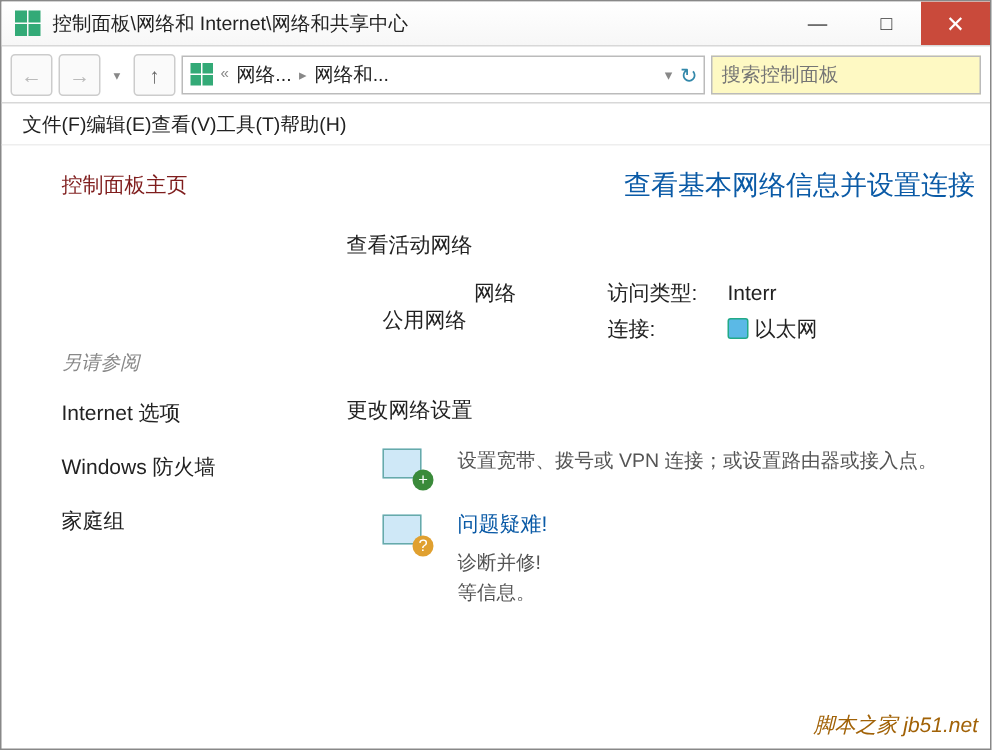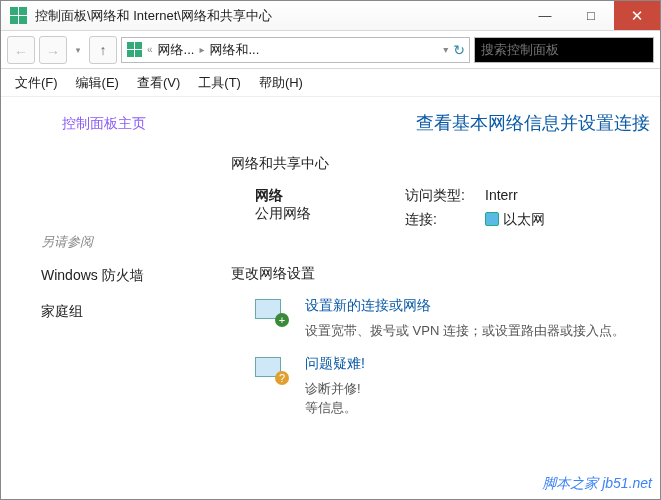--- a/index.html
+++ b/index.html
@@ -16,49 +16,49 @@
 .navbtn.disabled { color:#bbb; }
 .dd { width:14px; font-size:9px; color:#888; text-align:center;}
 .addrbar { flex:1; height:26px; border:1px solid #bbb; background:#fff; display:flex; align-items:center; padding:0 4px; font-size:13px; color:#222; gap:5px;}
 .addrbar .mini-icon { width:16px; height:16px; display:flex; flex-wrap:wrap;}
 .addrbar .mini-icon span{width:7px;height:7px;margin:0.5px;background:#3a7;}
 .addrbar .seg{color:#222;}
 .addrbar .sep{color:#888;font-size:10px;}
 .addrbar .spacer{flex:1;}
 .addrbar .drop{color:#888;font-size:10px;}
 .addrbar .refresh{color:#38a;font-size:14px;}
-.search { width:180px; height:26px; border:1px solid #bbb; background:#000000; font-size:13px; padding:0 6px; color:#888;}
-.menubar { height:28px; display:flex; align-items:center; gap:18px; padding:0 14px; font-size:13px; color:#222; border-bottom:1px solid #eee;}
+.search { width:180px; height:26px; border:1px solid #bbb; background:#fef9c3; font-size:13px; padding:0 6px; color:#888;}
+.menubar { height:28px; display:flex; align-items:center; padding:0 14px; font-size:13px; color:#222; border-bottom:1px solid #eee;}
 .content { display:flex; height:calc(100% - 30px - 38px - 28px); }
 .sidebar { width:230px; padding:18px 24px 0 40px; font-size:14px; }
-.side-link { color:#8b5cf6; margin-bottom:20px; cursor:pointer;margin-left:21px; }
+.side-link { color:#7f1d1d; margin-bottom:20px; cursor:pointer; }
 .side-link.highlight { border:2px solid #d11; padding:6px 10px; margin-left:-12px; margin-bottom:14px; color:#0a5aa6;}
 .side-sep { height:40px;}
 .side-alt { color:#888; font-size:13px; margin-bottom:16px;font-style:italic;}
 .side-alt-link { color:#222; margin-bottom:18px; cursor:pointer;}
 .main { flex:1; padding:14px 10px 0 0; font-size:14px; color:#222;}
 .heading { color:#0a5aa6; font-size:18px; margin-bottom:20px;text-align:right;}
 .sub { color:#222; font-size:14px; margin-bottom:14px; font-weight:500;}
 .netblock { display:flex; margin-bottom:30px; padding-left:24px;}
 .netleft { width:150px;}
-.netleft .nname{font-weight:700;}
+.netleft .nname{font-weight:400;text-align:center;}
 .netright { }
 .kvrow { display:flex; font-size:14px; margin-bottom:6px;}
 .kvrow .k{width:80px;color:#222;}
 .kvrow .v{color:#222;}
 .ethlink { color:#0a5aa6; cursor:pointer;}
 .ethicon { display:inline-block; width:14px; height:14px; background:#5bb9e6; border-radius:2px; margin-right:4px; vertical-align:-2px; border:1px solid #2a8;}
 .changerow { padding-left:24px; display:flex; margin-bottom:14px;}
 .cicon { width:34px; height:30px; margin-right:16px; position:relative;}
 .cicon .mon{width:26px;height:20px;background:#cfe8f7;border:1px solid #6aa;position:absolute;left:0;top:2px;}
 .cicon .plus{position:absolute;right:0;bottom:0;width:14px;height:14px;border-radius:50%;background:#3a8a3a;color:#fff;font-size:11px;line-height:14px;text-align:center;}
 .cicon .q{position:absolute;right:0;bottom:0;width:14px;height:14px;border-radius:50%;background:#e0a030;color:#fff;font-size:11px;line-height:14px;text-align:center;}
 .ctext .ctitle{color:#0a5aa6;cursor:pointer;margin-bottom:6px;}
 .ctext .cdesc{color:#555;font-size:13px;line-height:1.5;}
-.watermark{position:absolute;right:8px;bottom:6px;color:#3b82f6;font-size:14px;font-style:italic;}
+.watermark{position:absolute;right:8px;bottom:6px;color:#a16207;font-size:14px;font-style:italic;}
 </style>
 </head>
 <body>
 
 <div class="titlebar">
   <div class="app-icon">
       <span></span>
       <span></span>
       <span></span>
       <span></span>
@@ -101,27 +101,28 @@
   <span>工具(T)</span>
   <span>帮助(H)</span>
 </div>
 
 <div class="content">
   <div class="sidebar">
     <div class="side-link">控制面板主页</div>
     <div class="side-sep"></div>
       <div class="side-sep"></div>
     <div class="side-alt">另请参阅</div>
+    <div class="side-alt-link">Internet 选项</div>
     <div class="side-alt-link">Windows 防火墙</div>
     <div class="side-alt-link">家庭组</div>
   </div>
 
   <div class="main">
     <div class="heading">查看基本网络信息并设置连接</div>
-    <div class="sub">网络和共享中心</div>
+    <div class="sub">查看活动网络</div>
 
     <div class="netblock">
       <div class="netleft">
         <div class="nname">网络</div>
         <div>公用网络</div>
       </div>
       <div class="netright">
         <div class="kvrow">
           <div class="k">访问类型:</div>
           <div class="v">Interr</div>
@@ -134,21 +135,20 @@
     </div>
 
     <div class="sub">更改网络设置</div>
 
     <div class="changerow">
       <div class="cicon">
           <div class="mon"></div>
           <div class="plus">+</div>
         </div>
       <div class="ctext">
-        <div class="ctitle">设置新的连接或网络</div>
         <div class="cdesc">设置宽带、拨号或 VPN 连接；或设置路由器或接入点。</div>
       </div>
     </div>
 
     <div class="changerow">
       <div class="cicon">
           <div class="mon"></div>
           <div class="q">?</div>
         </div>
       <div class="ctext">

